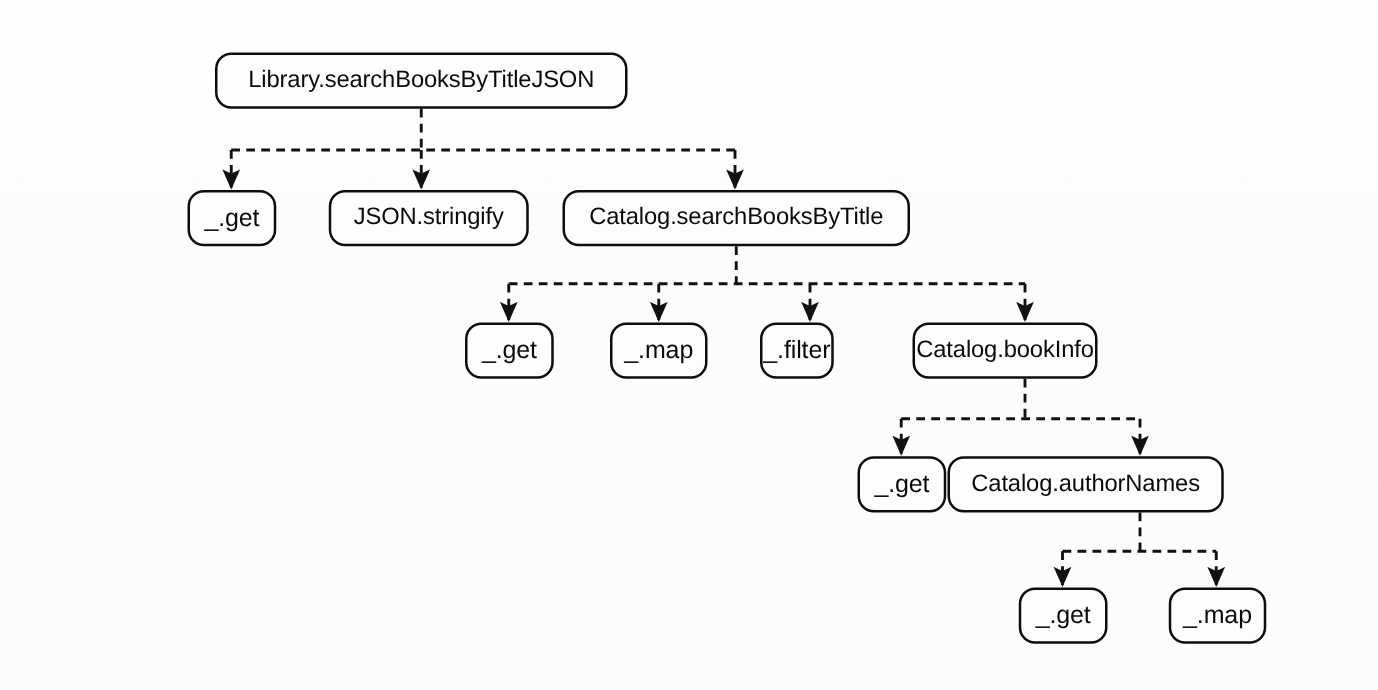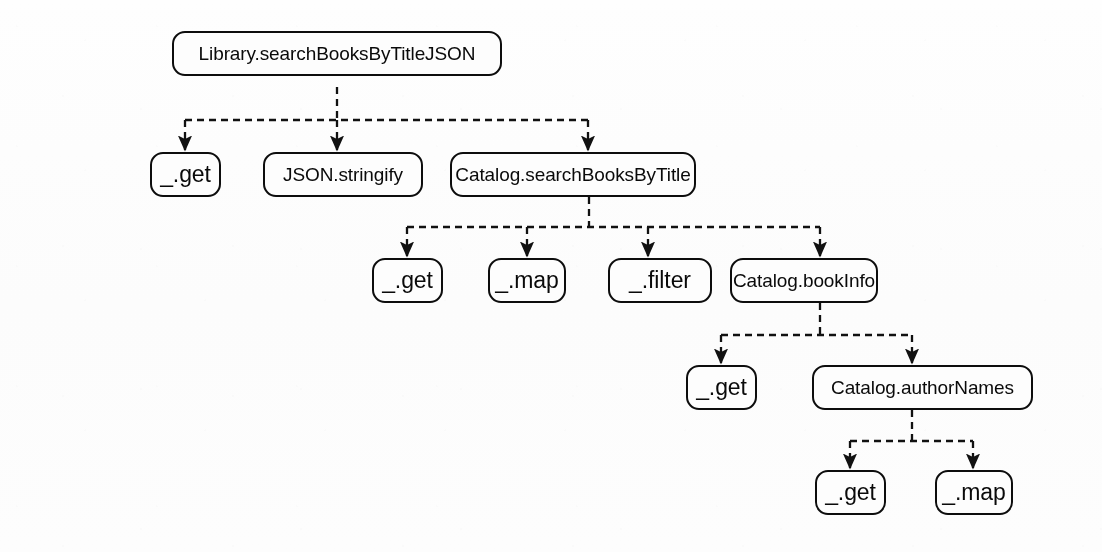--- a/index.html
+++ b/index.html
@@ -55,21 +55,21 @@
     color: #0a0a0a;
     letter-spacing: -0.1px;
     white-space: nowrap;
     font-family: "Liberation Sans", sans-serif;
   }
   .node-label {
     font-size: 19px;
     line-height: 1;
     transform: translateY(-0.5px);
   }
-  .node.small .node-label { font-size: 23px; }
+  .node.small .node-label { font-size: 20px; }
 </style>
 </head>
 <body>
 
 <div id="canvas">
 
   <div id="paper-noise"></div>
 
   <svg id="edges" viewBox="0 0 1102 552" width="1102" height="552" xmlns="http://www.w3.org/2000/svg">
     <defs>
@@ -96,48 +96,48 @@
         <path d="M 648 227 L 648 256" marker-end="url(#arrow)"></path>
         <path d="M 820 227 L 820 256" marker-end="url(#arrow)"></path>
         <path d="M 721 335 L 721 363" marker-end="url(#arrow)"></path>
         <path d="M 912 335 L 912 363" marker-end="url(#arrow)"></path>
         <path d="M 850 441 L 850 468" marker-end="url(#arrow)"></path>
         <path d="M 973 441 L 973 468" marker-end="url(#arrow)"></path>
       </g>
   </svg>
 
   <div id="node-layer">
-      <div class="node" style="left: 172px; top: 31px; width: 330px; height: 45px; border-color: rgb(13, 13, 13); text-align: right;">
+      <div class="node" style="left: 172px; top: 42px; width: 330px; height: 45px; border-color: rgb(13, 13, 13); text-align: right;">
         <span class="node-label">Library.searchBooksByTitleJSON</span>
       </div>
       <div class="node small" style="left: 150px; top: 152px; width: 71px; height: 45px; border-color: rgb(13, 13, 13);">
         <span class="node-label">_.get</span>
       </div>
       <div class="node" style="left: 263px; top: 152px; width: 160px; height: 45px; border-color: rgb(13, 13, 13);">
         <span class="node-label">JSON.stringify</span>
       </div>
-      <div class="node" style="left: 450px; top: 152px; width: 246px; height: 45px; border-color: rgb(13, 13, 13);">
+      <div class="node" style="left: 450px; top: 152px; width: 278px; height: 45px; border-color: rgb(13, 13, 13);">
         <span class="node-label">Catalog.searchBooksByTitle</span>
       </div>
       <div class="node small" style="left: 372px; top: 258px; width: 71px; height: 45px; border-color: rgb(13, 13, 13);">
         <span class="node-label">_.get</span>
       </div>
       <div class="node small" style="left: 488px; top: 258px; width: 78px; height: 45px; border-color: rgb(13, 13, 13);">
         <span class="node-label">_.map</span>
       </div>
-      <div class="node small" style="left: 608px; top: 258px; width: 104px; height: 45px; border-color: rgb(13, 13, 13);">
+      <div class="node small" style="left: 608px; top: 258px; width: 59px; height: 45px; border-color: rgb(13, 13, 13);">
         <span class="node-label">_.filter</span>
       </div>
       <div class="node" style="left: 730px; top: 258px; width: 148px; height: 45px; border-color: rgb(13, 13, 13);">
         <span class="node-label">Catalog.bookInfo</span>
       </div>
       <div class="node small" style="left: 686px; top: 365px; width: 71px; height: 45px; border-color: rgb(13, 13, 13);">
         <span class="node-label">_.get</span>
       </div>
-      <div class="node" style="left: 812px; top: 365px; width: 221px; height: 45px; border-color: rgb(13, 13, 13);">
+      <div class="node" style="left: 758px; top: 365px; width: 221px; height: 45px; border-color: rgb(13, 13, 13);">
         <span class="node-label">Catalog.authorNames</span>
       </div>
       <div class="node small" style="left: 815px; top: 470px; width: 71px; height: 45px; border-color: rgb(13, 13, 13);">
         <span class="node-label">_.get</span>
       </div>
       <div class="node small" style="left: 935px; top: 470px; width: 78px; height: 45px; border-color: rgb(13, 13, 13);">
         <span class="node-label">_.map</span>
       </div>
     </div>
 

